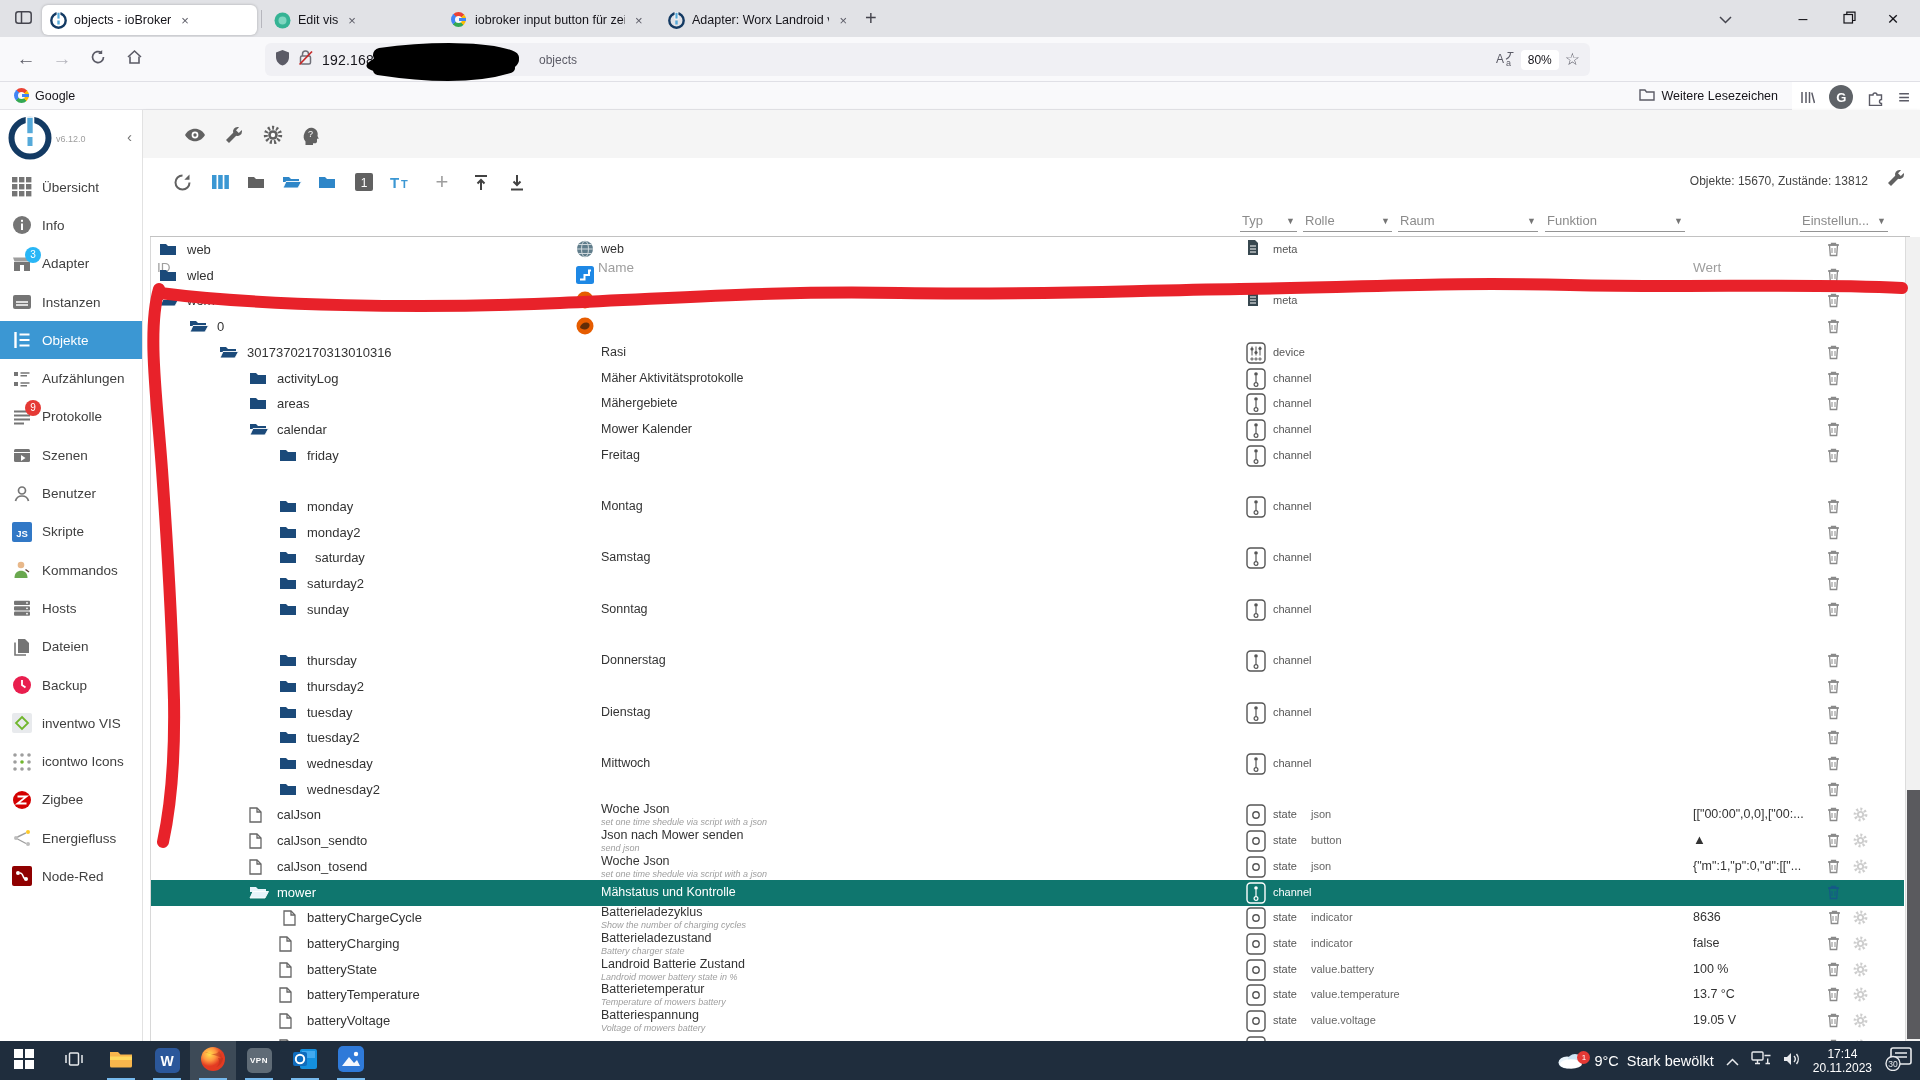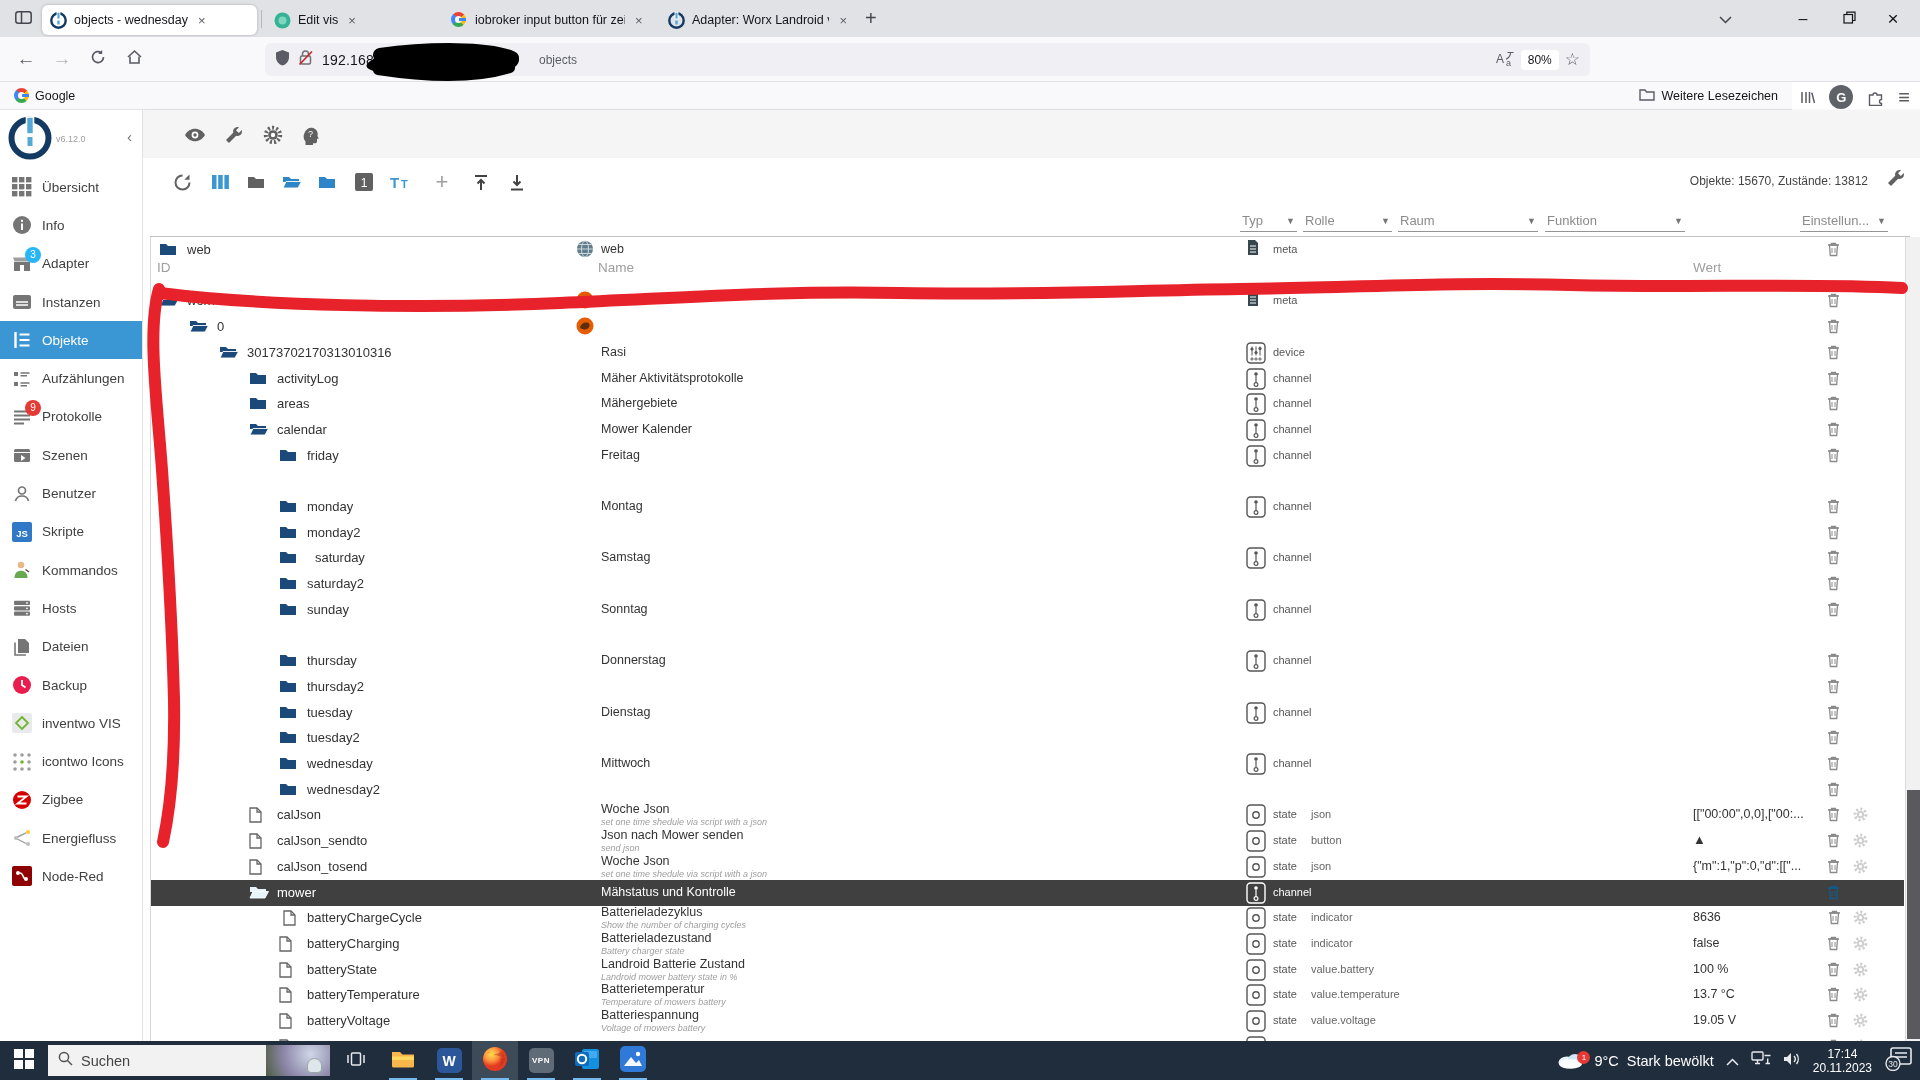--- a/index.html
+++ b/index.html
@@ -54,21 +54,21 @@
   .objbar{position:relative;height:47px;}
   .ob-ic{position:absolute;top:12px;width:26px;height:24px;display:flex;align-items:center;justify-content:center;font-size:15px;}
   .ob-stats{position:absolute;right:52px;top:16px;font-size:12px;color:#444;}
   .ob-wrench{position:absolute;right:14px;top:10px;}
   .thead{position:absolute;left:7px;top:47px;width:1760px;height:32px;border-bottom:1px solid #c2c2c2;}
   .hlabel{position:absolute;top:7px;font-size:13.5px;color:#9e9e9e;margin-top:48px;}
   .hsel{position:absolute;top:5px;height:22px;border-bottom:1px solid #949494;color:#8b8b8b;font-size:13px;display:flex;align-items:center;justify-content:space-between;padding:0 2px;}
   .hsel .caret{font-size:9px;color:#757575;}
   .tbody{position:absolute;left:7px;top:79px;width:1760px;height:804px;overflow:hidden;border-left:1px solid #d8d8d8;}
   .row{position:absolute;left:0;width:1753px;height:26px;}
-  .row.sel{background:#404040;}
+  .row.sel{background:#0f766e;}
   .ticon{position:absolute;top:5px;width:20px;height:16px;}
   .rid{position:absolute;top:5px;font-size:13px;color:#333;white-space:nowrap;}
   .row.sel .rid,.row.sel .rname,.row.sel .rtyp{color:#fff;}
   .nicon{position:absolute;left:425px;top:3px;width:18px;height:18px;}
   .rname{position:absolute;left:450px;top:5px;font-size:12.5px;color:#333;white-space:nowrap;}
   .rname.two{top:0px;}
   .rsub{position:absolute;left:450px;top:15px;font-size:9px;font-style:italic;color:#9e9e9e;white-space:nowrap;}
   .typicon{position:absolute;left:1095px;top:2px;width:20px;height:22px;}
   .rtyp{position:absolute;left:1122px;top:6px;font-size:11px;color:#555;}
   .rrole{position:absolute;left:1160px;top:6px;font-size:11px;color:#666;}
@@ -112,21 +112,21 @@
             <path d="M6.5 1v11" stroke="#45454e" stroke-width="1.5"></path>
           </svg></span>
       </div>
     <div id="tabs" style="display:flex;align-items:center;margin-left:4px;gap:2px;">
         <div class="tab active" style="width: 215px;">
           <span class="fav"><svg width="17" height="17" viewBox="0 0 17 17" xmlns="http://www.w3.org/2000/svg">
               <circle cx="8.5" cy="8.5" r="7.2" fill="none" stroke="#133a63" stroke-width="2.4"></circle>
               <rect x="7" y="0.5" width="3" height="6.5" fill="#55a9d9" stroke="#fff" stroke-width=".8"></rect>
               <rect x="7.3" y="8.5" width="2.4" height="4" fill="#55a9d9"></rect>
             </svg></span>
-    <span class="ttl">objects - wednesday</span>
+    <span class="ttl">objects - ioBroker</span>
     <span class="tx">×</span>
         </div>
         <div class="tab-sep"></div>
         <div class="tab" style="width: 175px;">
           <span class="fav"><svg width="17" height="17" viewBox="0 0 17 17" xmlns="http://www.w3.org/2000/svg">
               <circle cx="8.5" cy="8.5" r="8" fill="#35b394"></circle>
               <circle cx="8.5" cy="8.5" r="4" fill="#7fd6c0"></circle>
             </svg></span>
     <span class="ttl">Edit vis</span>
     <span class="tx">×</span>
@@ -584,20 +584,35 @@
                 <path d="M2 1h7l3 3v12H2z" fill="#37474f"></path>
                 <path d="M4 7h6M4 10h6M4 13h6" stroke="#fff" stroke-width="1.1"></path>
               </svg></span>
                     <span class="rtyp">meta</span>
             <span class="rtrash"><svg width="13" height="15" viewBox="0 0 13 15" xmlns="http://www.w3.org/2000/svg">
                 <path d="M1 3h11M4.5 3V1.5h4V3" stroke="#8a8a8a" stroke-width="1.3" fill="none"></path>
                 <path d="M2.5 3l.8 10.5h6.4L10.5 3z" fill="none" stroke="#8a8a8a" stroke-width="1.3"></path>
                 <path d="M5 6v5M8 6v5" stroke="#8a8a8a" stroke-width="1"></path>
               </svg></span>
           </div>
+          <div class="row" style="top: 25.7px;">
+            <span class="ticon" style="left:8px"><svg width="18" height="14" viewBox="0 0 18 14" xmlns="http://www.w3.org/2000/svg">
+                <path d="M1 2h6l2 2h8v9H1z" fill="#1b4a7a"></path>
+              </svg></span>
+            <span class="rid" style="left:36px">wled</span>
+            <span class="nicon"><svg width="18" height="18" viewBox="0 0 18 18" xmlns="http://www.w3.org/2000/svg">
+                <rect width="18" height="18" rx="2.5" fill="#1e88e5"></rect>
+                <path d="M4 13.5h4.5V9H13V4.5h2" fill="none" stroke="#fff" stroke-width="2"></path>
+              </svg></span>
+            <span class="rtrash"><svg width="13" height="15" viewBox="0 0 13 15" xmlns="http://www.w3.org/2000/svg">
+                <path d="M1 3h11M4.5 3V1.5h4V3" stroke="#8a8a8a" stroke-width="1.3" fill="none"></path>
+                <path d="M2.5 3l.8 10.5h6.4L10.5 3z" fill="none" stroke="#8a8a8a" stroke-width="1.3"></path>
+                <path d="M5 6v5M8 6v5" stroke="#8a8a8a" stroke-width="1"></path>
+              </svg></span>
+          </div>
           <div class="row" style="top: 51.4px;">
             <span class="ticon" style="left:8px"><svg width="20" height="14" viewBox="0 0 20 14" xmlns="http://www.w3.org/2000/svg">
                 <path d="M1 2h6l2 2h8v3H1z" fill="#1b4a7a"></path>
                 <path d="M4 6.5h15.5l-3.5 6.5H1z" fill="#1b4a7a" stroke="#fff" stroke-width=".9"></path>
               </svg></span>
             <span class="rid" style="left:36px">worx</span>
             <span class="nicon"><svg width="18" height="18" viewBox="0 0 18 18" xmlns="http://www.w3.org/2000/svg">
                 <circle cx="9" cy="9" r="8.5" fill="#e65c00"></circle>
                 <path d="M4 10c1-3 4-5 7-4.5 2 .4 3 2 2.5 3.5-.8 2.5-3 4-5.5 3.5C5.5 12 4 11 4 10z" fill="#5f2d08"></path>
               </svg></span>
@@ -1171,28 +1186,20 @@
 
   <div class="taskbar">
     <div class="tb-start">
         <span><svg width="20" height="20" viewBox="0 0 20 20" xmlns="http://www.w3.org/2000/svg">
             <rect width="9" height="9" fill="#fff"></rect>
             <rect x="11" width="9" height="9" fill="#fff"></rect>
             <rect y="11" width="9" height="9" fill="#fff"></rect>
             <rect x="11" y="11" width="9" height="9" fill="#fff"></rect>
           </svg></span>
       </div>
-    <div class="tb-search">
-      <span><svg width="15" height="15" viewBox="0 0 15 15" xmlns="http://www.w3.org/2000/svg">
-            <circle cx="6" cy="6" r="4.6" fill="none" stroke="#555" stroke-width="1.5"></circle>
-            <path d="M9.5 9.5 14 14" stroke="#555" stroke-width="1.5"></path>
-          </svg></span>
-      <span class="ph">Suchen</span>
-      <span class="tb-art"></span>
-    </div>
     <div class="tb-tv">
         <span><svg width="20" height="18" viewBox="0 0 20 18" xmlns="http://www.w3.org/2000/svg">
             <rect x="5.5" y="3" width="9" height="12" rx="1" fill="none" stroke="#e8eaed" stroke-width="1.5"></rect>
             <path d="M2 5v8M18 5v8" stroke="#e8eaed" stroke-width="1.5"></path>
           </svg></span>
       </div>
     <div id="task-apps" style="display:flex;margin-left:4px;">
         <div class="t-app">
           <span><svg width="24" height="19" viewBox="0 0 24 19" xmlns="http://www.w3.org/2000/svg">
               <path d="M1 3h8l2.5 2.5H23V17a1.5 1.5 0 0 1-1.5 1.5h-19A1.5 1.5 0 0 1 1 17z" fill="#f8b64c"></path>

